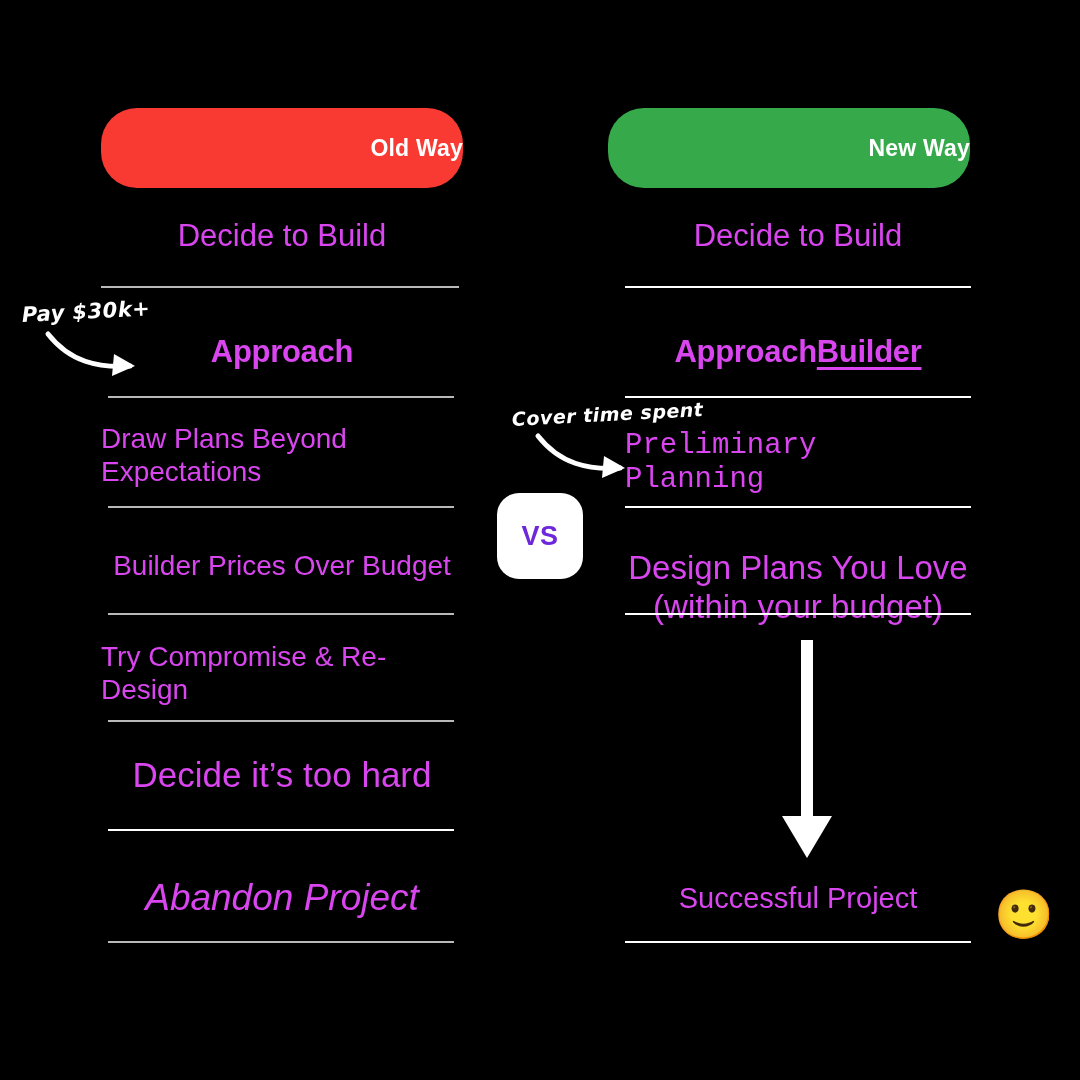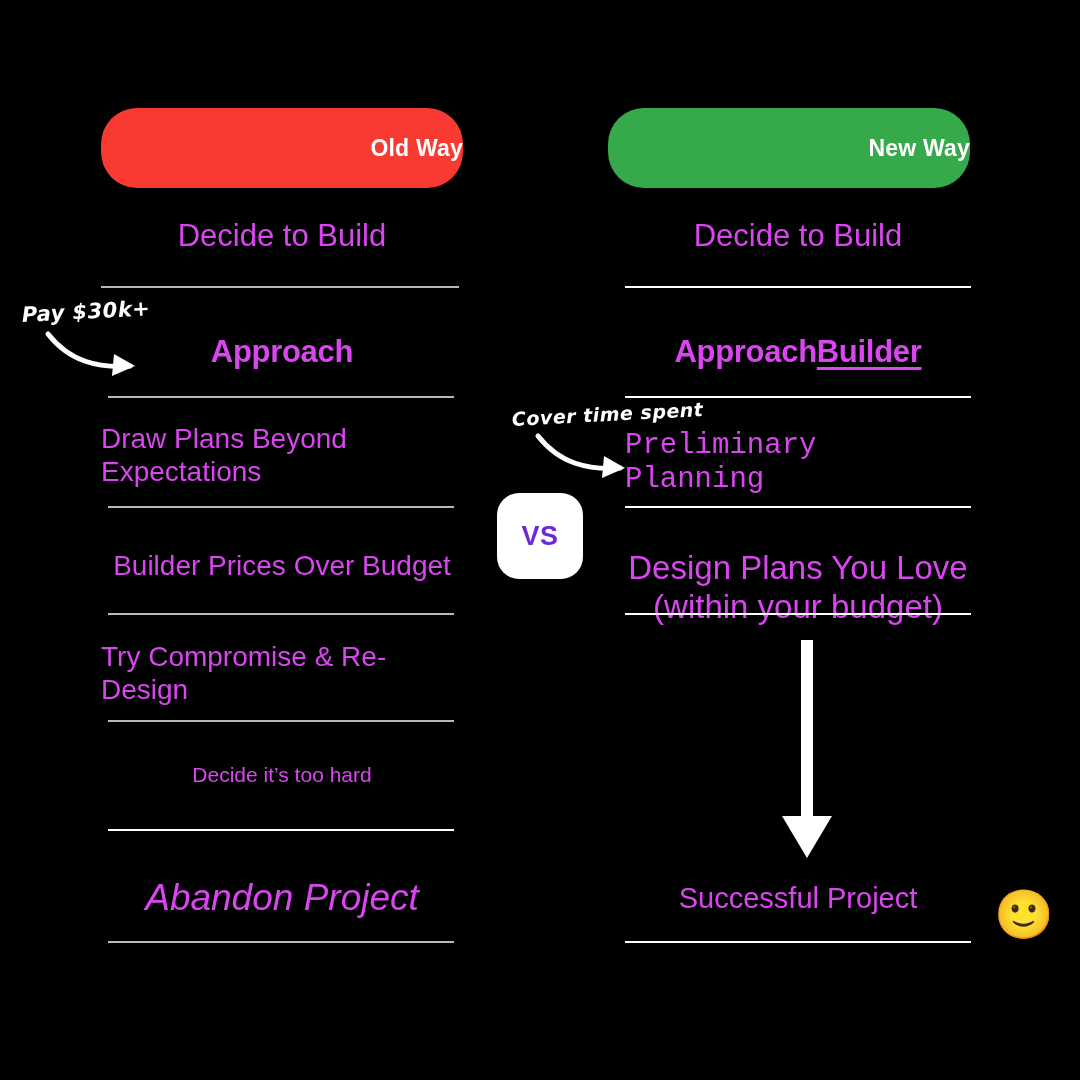--- a/index.html
+++ b/index.html
@@ -147,21 +147,21 @@
     </div>
 
     <div class="divider" style="left:108px;top:613px;width:346px;"></div>
 
     <div class="row" style="top:638px;height:70px;font-size:28px;">
       <span class="row-text">Try Compromise &amp; Re-Design</span>
     </div>
 
     <div class="divider" style="left:108px;top:720px;width:346px;"></div>
 
-    <div class="row" style="top:752px;height:46px;font-size:21px;">
+    <div class="row" style="top:752px;height:46px;font-size:35px;">
       <span class="row-text">Decide it’s too hard</span>
     </div>
 
     <div class="divider bright" style="left:108px;top:829px;width:346px;"></div>
 
     <div class="row" style="top:875px;height:46px;font-size:37px;font-style:italic;">
       <span class="row-text">Abandon Project</span>
     </div>
 
     <div class="divider" style="left:108px;top:941px;width:346px;"></div>

